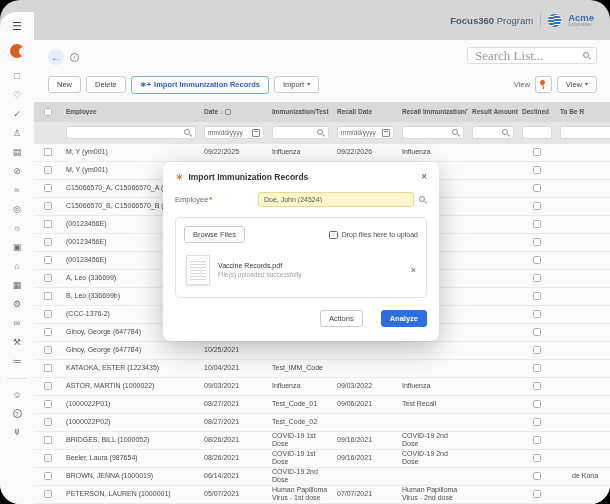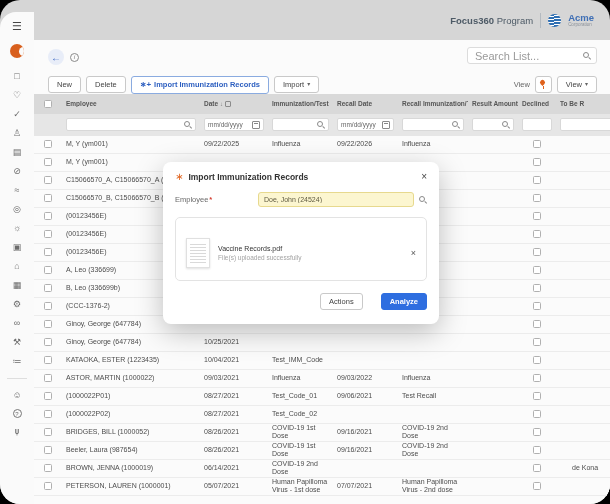--- a/index.html
+++ b/index.html
@@ -34,24 +34,24 @@
   
   .main{position:absolute;left:34px;top:40px;right:0;bottom:0;background:#fbfbfb;overflow:hidden;}
   .pagehead{display:flex;align-items:center;gap:6px;padding:9px 14px 0;}
   .back{width:16px;height:16px;border-radius:50%;background:#e8edf8;color:#3a66c4;display:flex;
     align-items:center;justify-content:center;font-size:10px;cursor:pointer;flex:none;}
   .title{font-size:13px;font-weight:700;color:#3b3b3b;}
   .info{width:9px;height:9px;border:1px solid #8a8a8a;border-radius:50%;font-size:6px;color:#777;
     display:inline-flex;align-items:center;justify-content:center;font-style:italic;}
   .searchlist{position:absolute;top:7px;right:13px;width:130px;height:17px;border:1px solid #dcdcdc;
     border-radius:3px;background:#fff;display:flex;align-items:center;padding:0 5px;gap:4px;}
-  .searchlist input{border:0;outline:0;flex:1;font-size:11px;color:#555;min-width:0;background:transparent;}
+  .searchlist input{border:0;outline:0;flex:1;font-size:13px;color:#555;min-width:0;background:transparent;font-family:Liberation Serif, serif;}
   .searchlist input::placeholder{color:#9a9a9a;}
 
-  .toolbar{display:flex;align-items:center;gap:5px;padding:11px 13px 0 14px;}
+  .toolbar{display:flex;align-items:center;gap:5px;padding:11px 13px 8px 14px;}
   .btn{background:#fff;border:1px solid #c9c9c9;border-radius:3px;padding:3px 8px;font-size:7.5px;
     color:#444;display:inline-flex;align-items:center;gap:3px;cursor:pointer;white-space:nowrap;
     font-family:inherit;line-height:1.2;}
   .btn.import{border-color:#8aabe0;color:#2d5fc0;font-weight:600;}
   .btn .spark-sm{color:#2d5fc0;font-size:8px;}
   .caret{font-size:6px;color:#666;}
   .viewgroup{margin-left:auto;display:flex;align-items:center;gap:5px;}
   .viewlabel{font-size:7.5px;color:#666;}
   .viewselect{background:#fff;border:1px solid #c9c9c9;border-radius:3px;height:17px;min-width:92px;
     display:flex;align-items:center;padding:0 7px;font-size:7.5px;color:#444;cursor:pointer;}
@@ -580,20 +580,29 @@
       <span class="m-close" data-name="modal-close-icon">×</span>
     </div>
     <div class="m-emp" data-name="employee-field-row">
       <span class="m-label" data-name="employee-label"><span data-name="employee-label-text">Employee</span><b class="req" data-name="required-mark">*</b></span>
       <span class="emp-wrap" data-name="employee-input-wrap">
         <input class="emp-input" data-name="employee-input" value="Doe, John (24524)" style="">
         <span class="mag" data-name="employee-search-icon"></span>
       </span>
     </div>
     <div class="m-box" data-name="upload-dropzone">
+      <div class="m-boxrow" data-name="upload-actions-row">
+        <button class="btn" data-name="browse-files-button">Browse Files</button>
+        <span class="droptext" data-name="drop-files-hint">
+          <span class="dropicon" data-name="upload-icon">
+              <span data-name="upload-arrow">↓</span>
+            </span>
+          <span data-name="drop-files-text">Drop files here to upload</span>
+        </span>
+      </div>
       <div class="m-file" data-name="uploaded-file-item">
         <span class="thumb" data-name="file-thumbnail"></span>
         <span class="f-meta" data-name="file-meta">
           <span class="f-name" data-name="file-name">Vaccine Records.pdf</span>
           <span class="f-status" data-name="file-status">File(s) uploaded successfully</span>
         </span>
         <span class="f-remove" data-name="remove-file-icon">×</span>
       </div>
     </div>
     <div class="m-foot" data-name="modal-footer">

